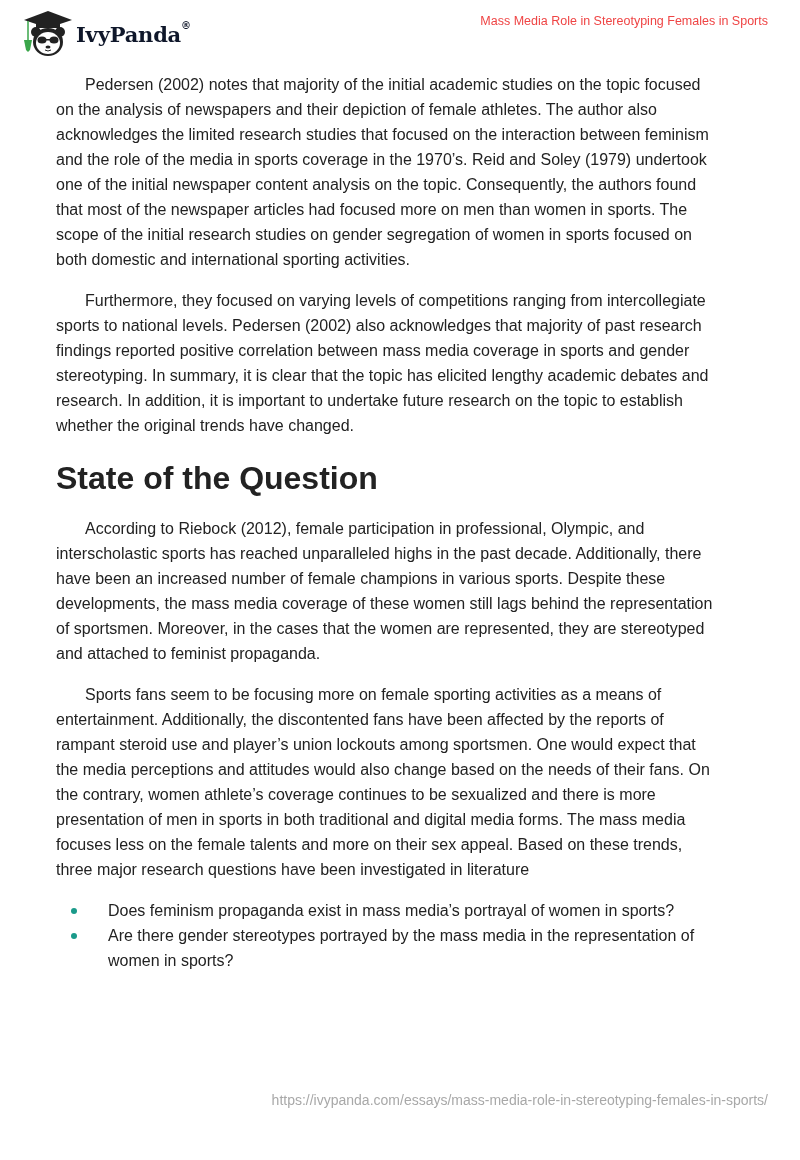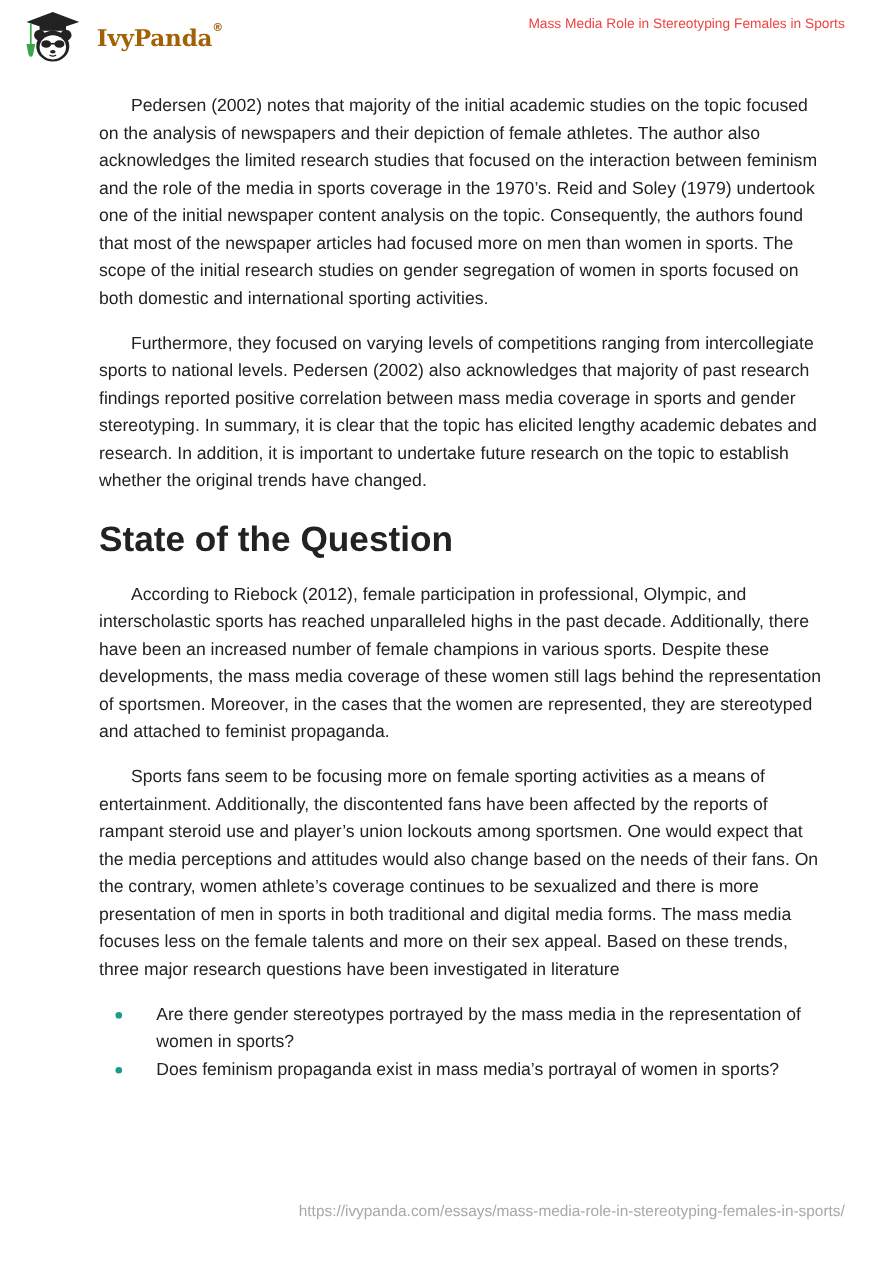--- a/index.html
+++ b/index.html
@@ -32,45 +32,44 @@
   }
   .logo-icon {
     width: 56px;
     height: 52px;
     display: block;
   }
   .logo-text {
     font-family: "DejaVu Serif", serif;
     font-weight: bold;
     font-size: 21px;
-    color: #a16207;
-    margin-left: 12px;
+    color: #0f172a;
+    margin-left: 0;
     letter-spacing: -0.2px;
   }
   .logo-reg {
     font-size: 10px;
     vertical-align: top;
     position: relative;
     top: -2px;
     font-family: "DejaVu Sans", sans-serif;
     font-weight: bold;
   }
   .doc-title {
     position: absolute;
     right: 32px;
     top: 14px;
     font-size: 12.5px;
     color: #ef4444;
   }
   .content {
     position: absolute;
-    left: 90px;
+    left: 56px;
     top: 72px;
     width: 660px;
-    margin-top: 12px;
   }
   p.para {
     margin: 0 0 16px 0;
     font-size: 16px;
     line-height: 25px;
     text-indent: 29px;
     color: #222222;
   }
   h2.section-heading {
     margin: 23px 0 21px 0;
@@ -143,22 +142,22 @@
   <p class="para">Furthermore, they focused on varying levels of competitions ranging from intercollegiate sports to national levels. Pedersen (2002) also acknowledges that majority of past research findings reported positive correlation between mass media coverage in sports and gender stereotyping. In summary, it is clear that the topic has elicited lengthy academic debates and research. In addition, it is important to undertake future research on the topic to establish whether the original trends have changed.</p>
 
   <h2 class="section-heading">State of the Question</h2>
 
   <p class="para">According to Riebock (2012), female participation in professional, Olympic, and interscholastic sports has reached unparalleled highs in the past decade. Additionally, there have been an increased number of female champions in various sports. Despite these developments, the mass media coverage of these women still lags behind the representation of sportsmen. Moreover, in the cases that the women are represented, they are stereotyped and attached to feminist propaganda.</p>
   <p class="para">Sports fans seem to be focusing more on female sporting activities as a means of entertainment. Additionally, the discontented fans have been affected by the reports of rampant steroid use and player’s union lockouts among sportsmen. One would expect that the media perceptions and attitudes would also change based on the needs of their fans. On the contrary, women athlete’s coverage continues to be sexualized and there is more presentation of men in sports in both traditional and digital media forms. The mass media focuses less on the female talents and more on their sex appeal. Based on these trends, three major research questions have been investigated in literature</p>
 
   <ul class="questions">
     <li>
       <span class="bullet" style="background: rgb(26, 154, 138);"></span>
-      <span>Are there gender stereotypes portrayed by the mass media in the representation of women in sports?</span>
+      <span>Does feminism propaganda exist in mass media’s portrayal of women in sports?</span>
     </li>
     <li>
       <span class="bullet" style="background: rgb(26, 154, 138);"></span>
-      <span>Does feminism propaganda exist in mass media’s portrayal of women in sports?</span>
+      <span>Are there gender stereotypes portrayed by the mass media in the representation of women in sports?</span>
     </li>
   </ul>
 </div>
 
 <div class="footer-url">https://ivypanda.com/essays/mass-media-role-in-stereotyping-females-in-sports/</div>
 
 </body></html>

